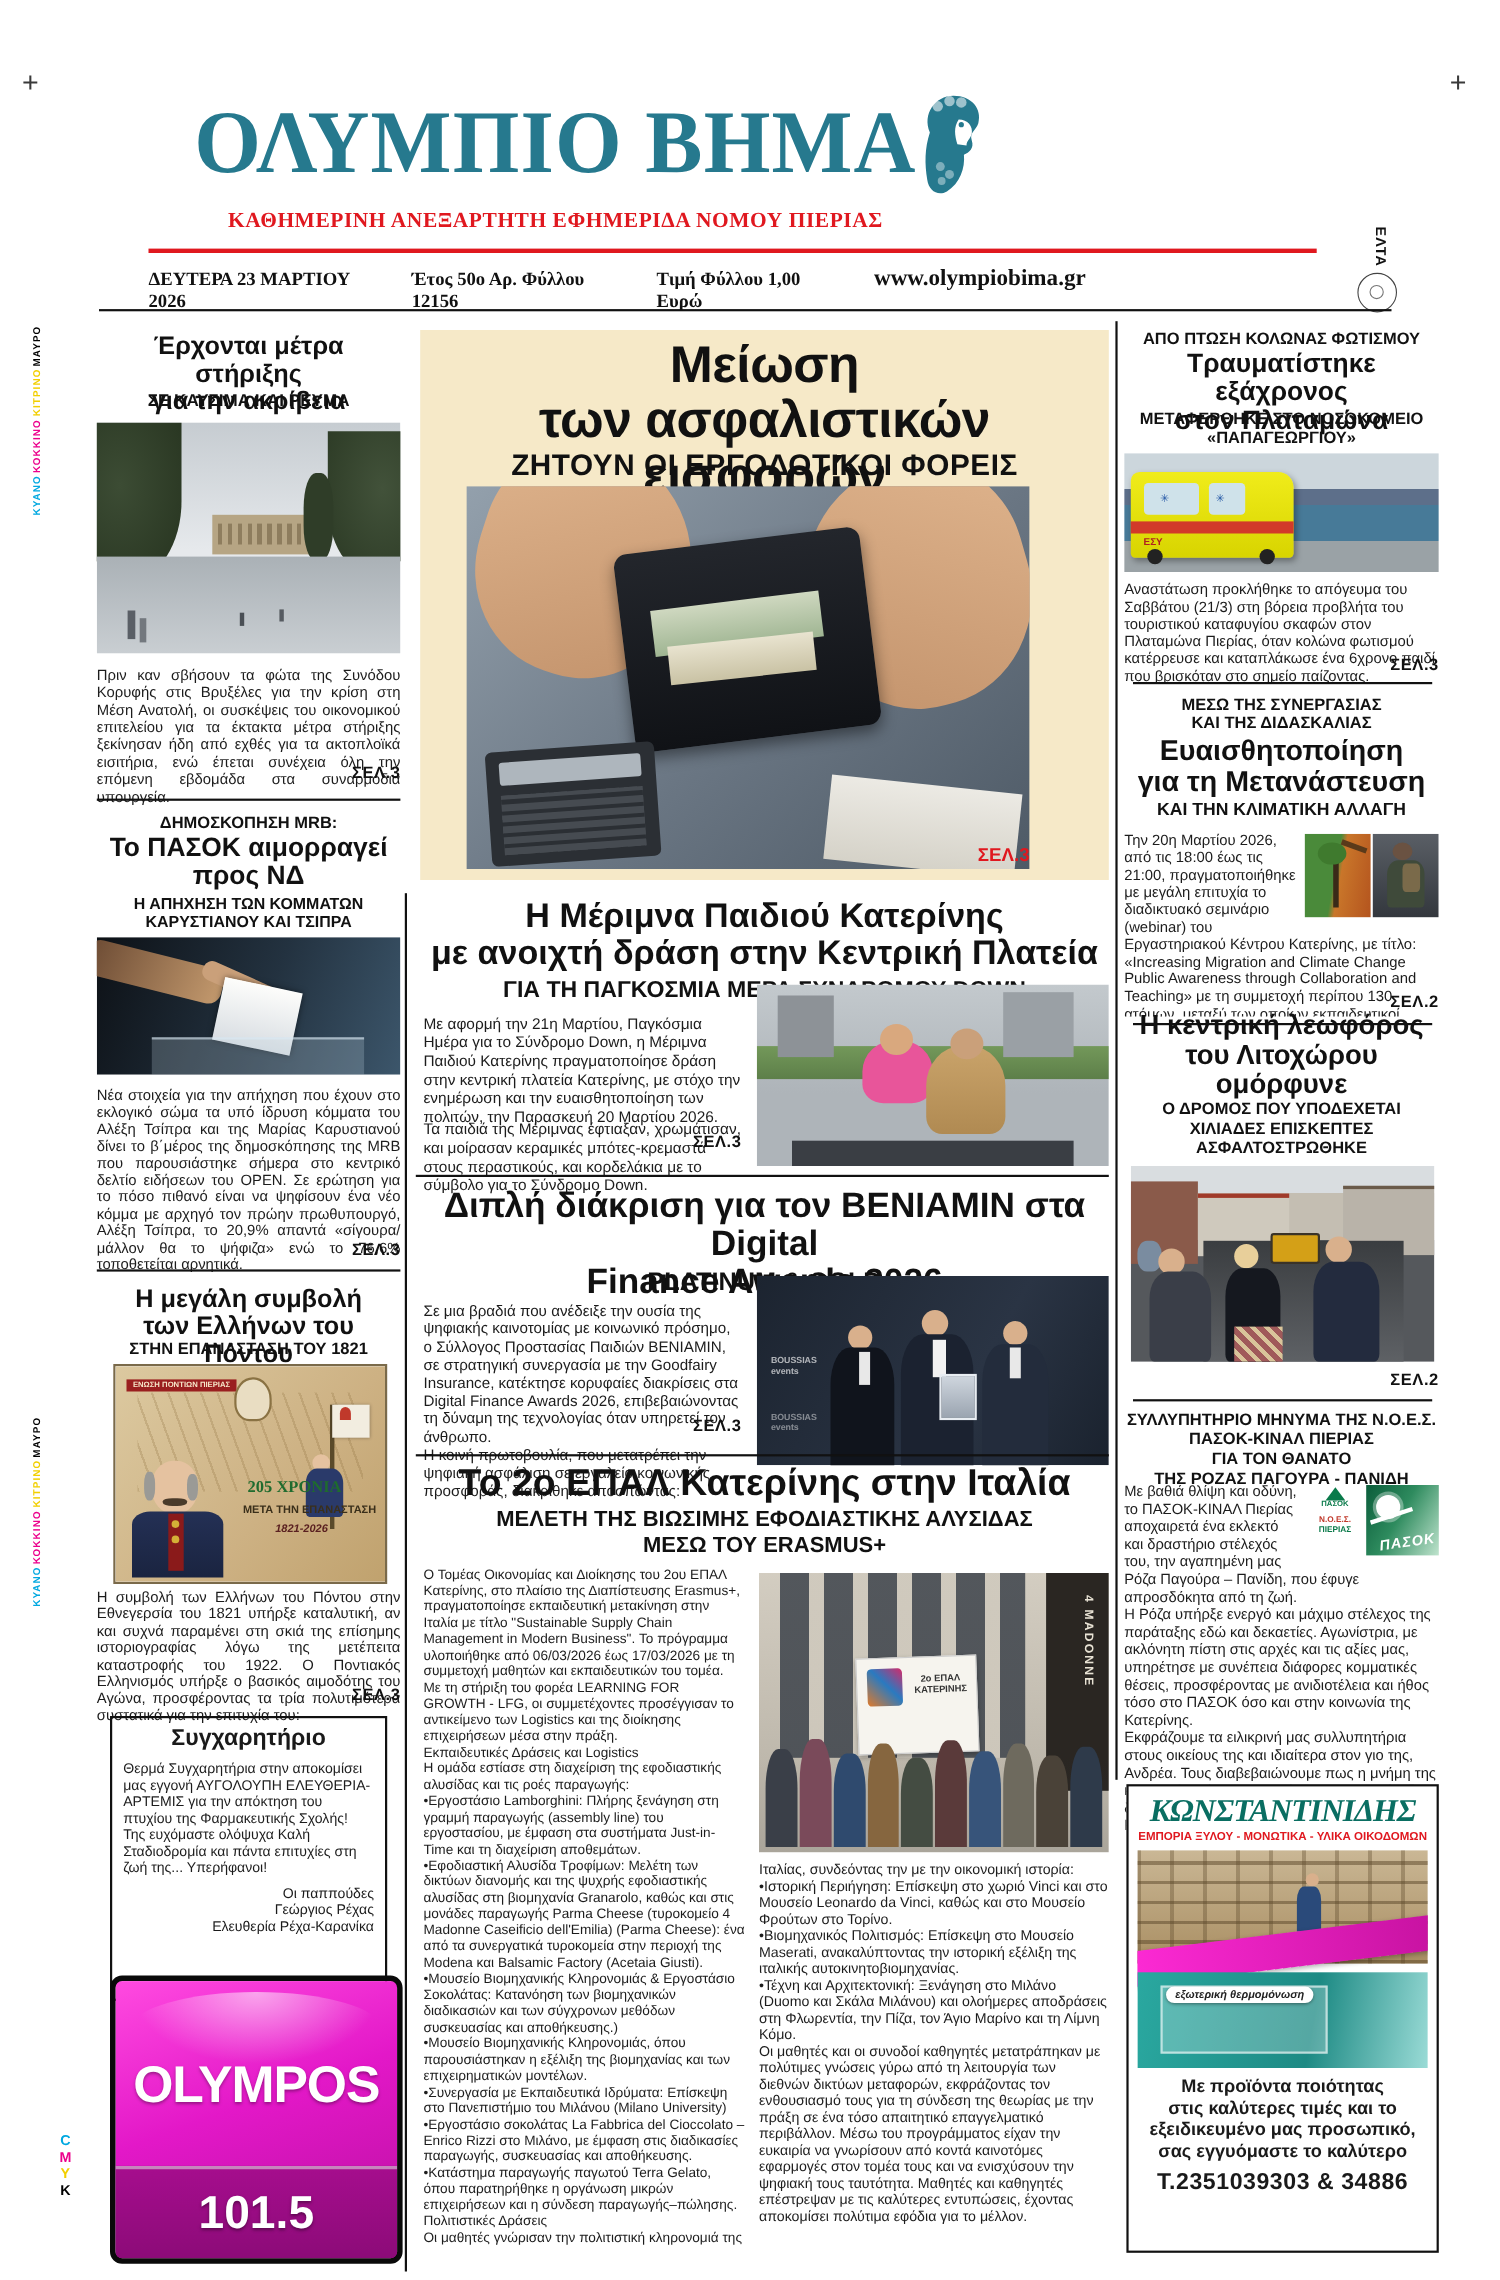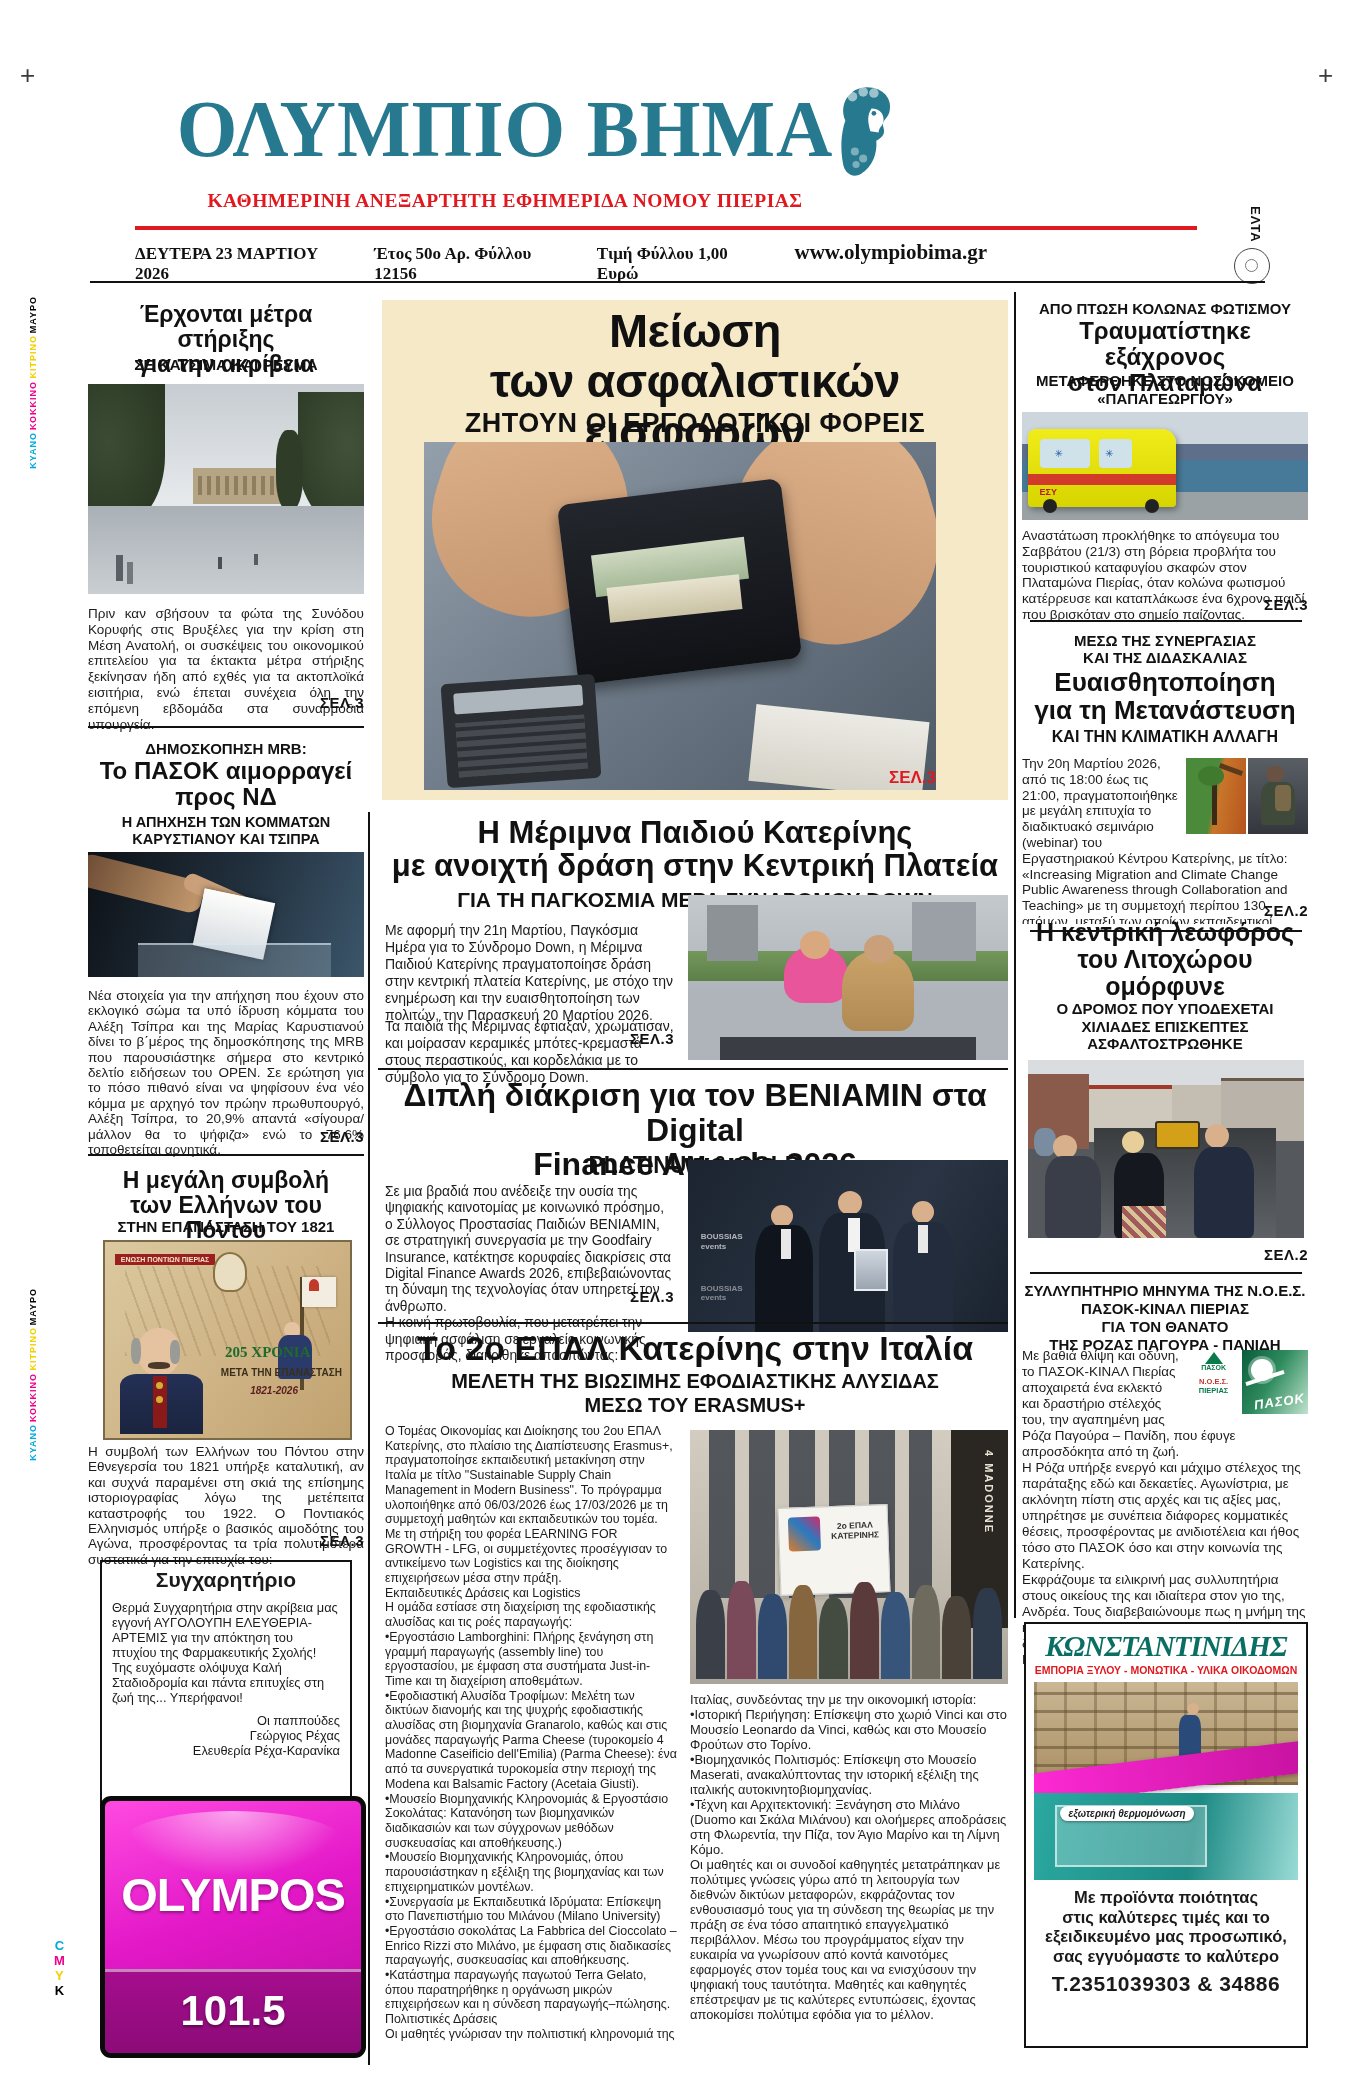--- a/index.html
+++ b/index.html
@@ -153,21 +153,21 @@
     </div>
     <div style="position:absolute;right:5%;top:52%;width:46%;color:#1f6b2e;font-weight:bold;font-size:15px;font-family:'Liberation Serif',serif;">205 ΧΡΟΝΙΑ</div>
     <div style="position:absolute;right:3%;top:64%;width:50%;text-align:center;color:#3a2f1a;font-weight:bold;font-size:10px;">ΜΕΤΑ ΤΗΝ ΕΠΑΝΑΣΤΑΣΗ</div>
     <div style="position:absolute;right:16%;top:73%;width:30%;text-align:center;color:#5a2020;font-weight:bold;font-style:italic;font-size:10px;">1821-2026</div>
   </div>
   <div class="abs body" style="left:88px;top:1444px;width:276px;font-size:13.5px;line-height:15.4px;">Η συμβολή των Ελλήνων του Πόντου στην Εθνεγερσία του 1821 υπήρξε καταλυτική, αν και συχνά παραμένει στη σκιά της επίσημης ιστοριογραφίας λόγω της μετέπειτα καταστροφής του 1922. Ο Ποντιακός Ελληνισμός υπήρξε ο βασικός αιμοδότης του Αγώνα, προσφέροντας τα τρία πολυτιμότερα συστατικά για την επιτυχία του:</div>
   <div class="abs selref" style="left:250px;top:1532px;width:114px;">ΣΕΛ.3</div>
 
   <div class="abs" style="left:100px;top:1560px;width:252px;height:259px;border:2.5px solid #111;padding:6px 10px;box-sizing:border-box;">
     <div style="text-align:center;font-size:21px;font-weight:bold;">Συγχαρητήριο</div>
-    <div class="body" style="font-size:12.8px;line-height:15px;margin-top:8px;text-align:left;">Θερμά Συγχαρητήρια στην ακρίβεια μας εγγονή ΑΥΓΟΛΟΥΠΗ ΕΛΕΥΘΕΡΙΑ-ΑΡΤΕΜΙΣ για την απόκτηση του πτυχίου της Φαρμακευτικής Σχολής!
+    <div class="body" style="font-size:12.8px;line-height:15px;margin-top:8px;text-align:left;">Θερμά Συγχαρητήρια στην αποκομίσει μας εγγονή ΑΥΓΟΛΟΥΠΗ ΕΛΕΥΘΕΡΙΑ-ΑΡΤΕΜΙΣ για την απόκτηση του πτυχίου της Φαρμακευτικής Σχολής!
 Της ευχόμαστε ολόψυχα Καλή Σταδιοδρομία και πάντα επιτυχίες στη ζωή της... Υπερήφανοι!</div>
     <div style="font-size:12.8px;line-height:15px;text-align:right;white-space:pre-line;margin-top:8px;">Οι παππούδες
 Γεώργιος Ρέχας
 Ελευθερία Ρέχα-Καρανίκα</div>
   </div>
 
   <div class="abs" style="left:100px;top:1796px;width:256px;height:252px;border:5px solid #0a0a0a;border-radius:11px;background:linear-gradient(160deg,#ff4ae0,#e318c8 45%,#b80f9e);overflow:hidden;">
     <div style="position:absolute;left:6%;top:4%;width:88%;height:26%;background:radial-gradient(ellipse at 50% 0,rgba(255,255,255,.55),transparent 70%);border-radius:50%;"></div>
     <div style="position:absolute;left:0;top:26%;width:100%;text-align:center;color:#fff;font-size:47px;font-weight:bold;letter-spacing:-1px;text-shadow:0 2px 3px rgba(0,0,0,.35);">OLYMPOS</div>
     <div style="position:absolute;left:0;bottom:0;width:100%;height:32%;background:linear-gradient(#a50d8d,#8c0b78);border-top:3px solid rgba(255,255,255,.5);"></div>

